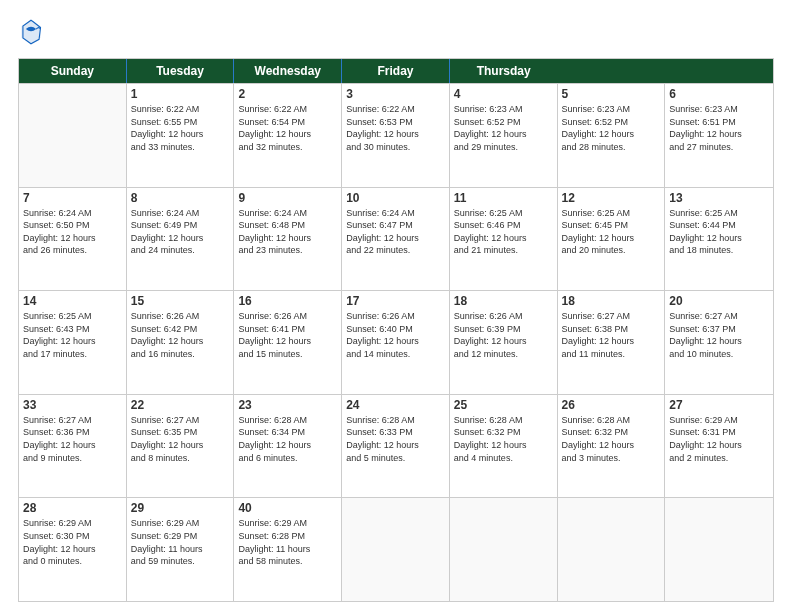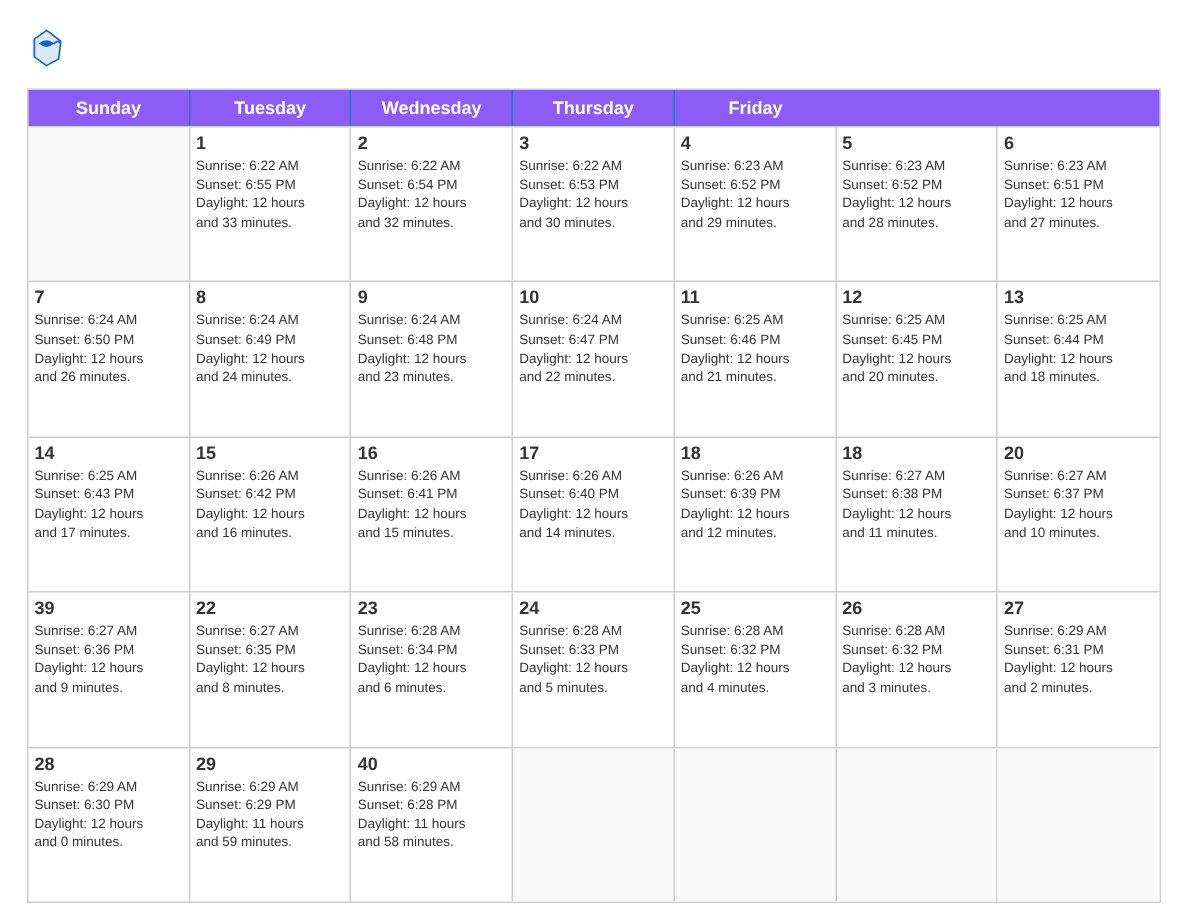--- a/index.html
+++ b/index.html
@@ -55,21 +55,21 @@
     }
     .calendar {
       flex: 1;
       display: flex;
       flex-direction: column;
       border: 1px solid #ccc;
     }
     .cal-header {
       display: grid;
       grid-template-columns: repeat(7, 1fr);
-      background: #8b5cf6;
+      background: #14532d;
     }
     .cal-header-cell {
       color: #fff;
       font-size: 12px;
       font-weight: bold;
       text-align: center;
       padding: 5px 2px;
       border-right: 1px solid #2979c9;
     }
     .cal-header-cell:last-child { border-right: none; }
@@ -130,22 +130,22 @@
       <div class="month-title"></div>
       <div class="location"></div>
     </div>
   </div>
 
   <div class="calendar">
     <div class="cal-header">
     <div class="cal-header-cell">Sunday</div>
         <div class="cal-header-cell">Tuesday</div>
         <div class="cal-header-cell">Wednesday</div>
+        <div class="cal-header-cell">Friday</div>
         <div class="cal-header-cell">Thursday</div>
-        <div class="cal-header-cell">Friday</div>
       </div>
     <div class="cal-body">
     <div class="cal-row">
           <div class="cal-cell empty"></div>
           <div class="cal-cell">
             <div class="day-num">1</div>
             <div class="cell-text">Sunrise: 6:22 AM<br>Sunset: 6:55 PM<br>Daylight: 12 hours<br>and 33 minutes.</div>
           </div>
           <div class="cal-cell">
             <div class="day-num">2</div>
@@ -223,21 +223,21 @@
             <div class="day-num">18</div>
             <div class="cell-text">Sunrise: 6:27 AM<br>Sunset: 6:38 PM<br>Daylight: 12 hours<br>and 11 minutes.</div>
           </div>
           <div class="cal-cell">
             <div class="day-num">20</div>
             <div class="cell-text">Sunrise: 6:27 AM<br>Sunset: 6:37 PM<br>Daylight: 12 hours<br>and 10 minutes.</div>
           </div>
         </div>
         <div class="cal-row">
           <div class="cal-cell">
-            <div class="day-num">39</div>
+            <div class="day-num">33</div>
             <div class="cell-text">Sunrise: 6:27 AM<br>Sunset: 6:36 PM<br>Daylight: 12 hours<br>and 9 minutes.</div>
           </div>
           <div class="cal-cell">
             <div class="day-num">22</div>
             <div class="cell-text">Sunrise: 6:27 AM<br>Sunset: 6:35 PM<br>Daylight: 12 hours<br>and 8 minutes.</div>
           </div>
           <div class="cal-cell">
             <div class="day-num">23</div>
             <div class="cell-text">Sunrise: 6:28 AM<br>Sunset: 6:34 PM<br>Daylight: 12 hours<br>and 6 minutes.</div>
           </div>

